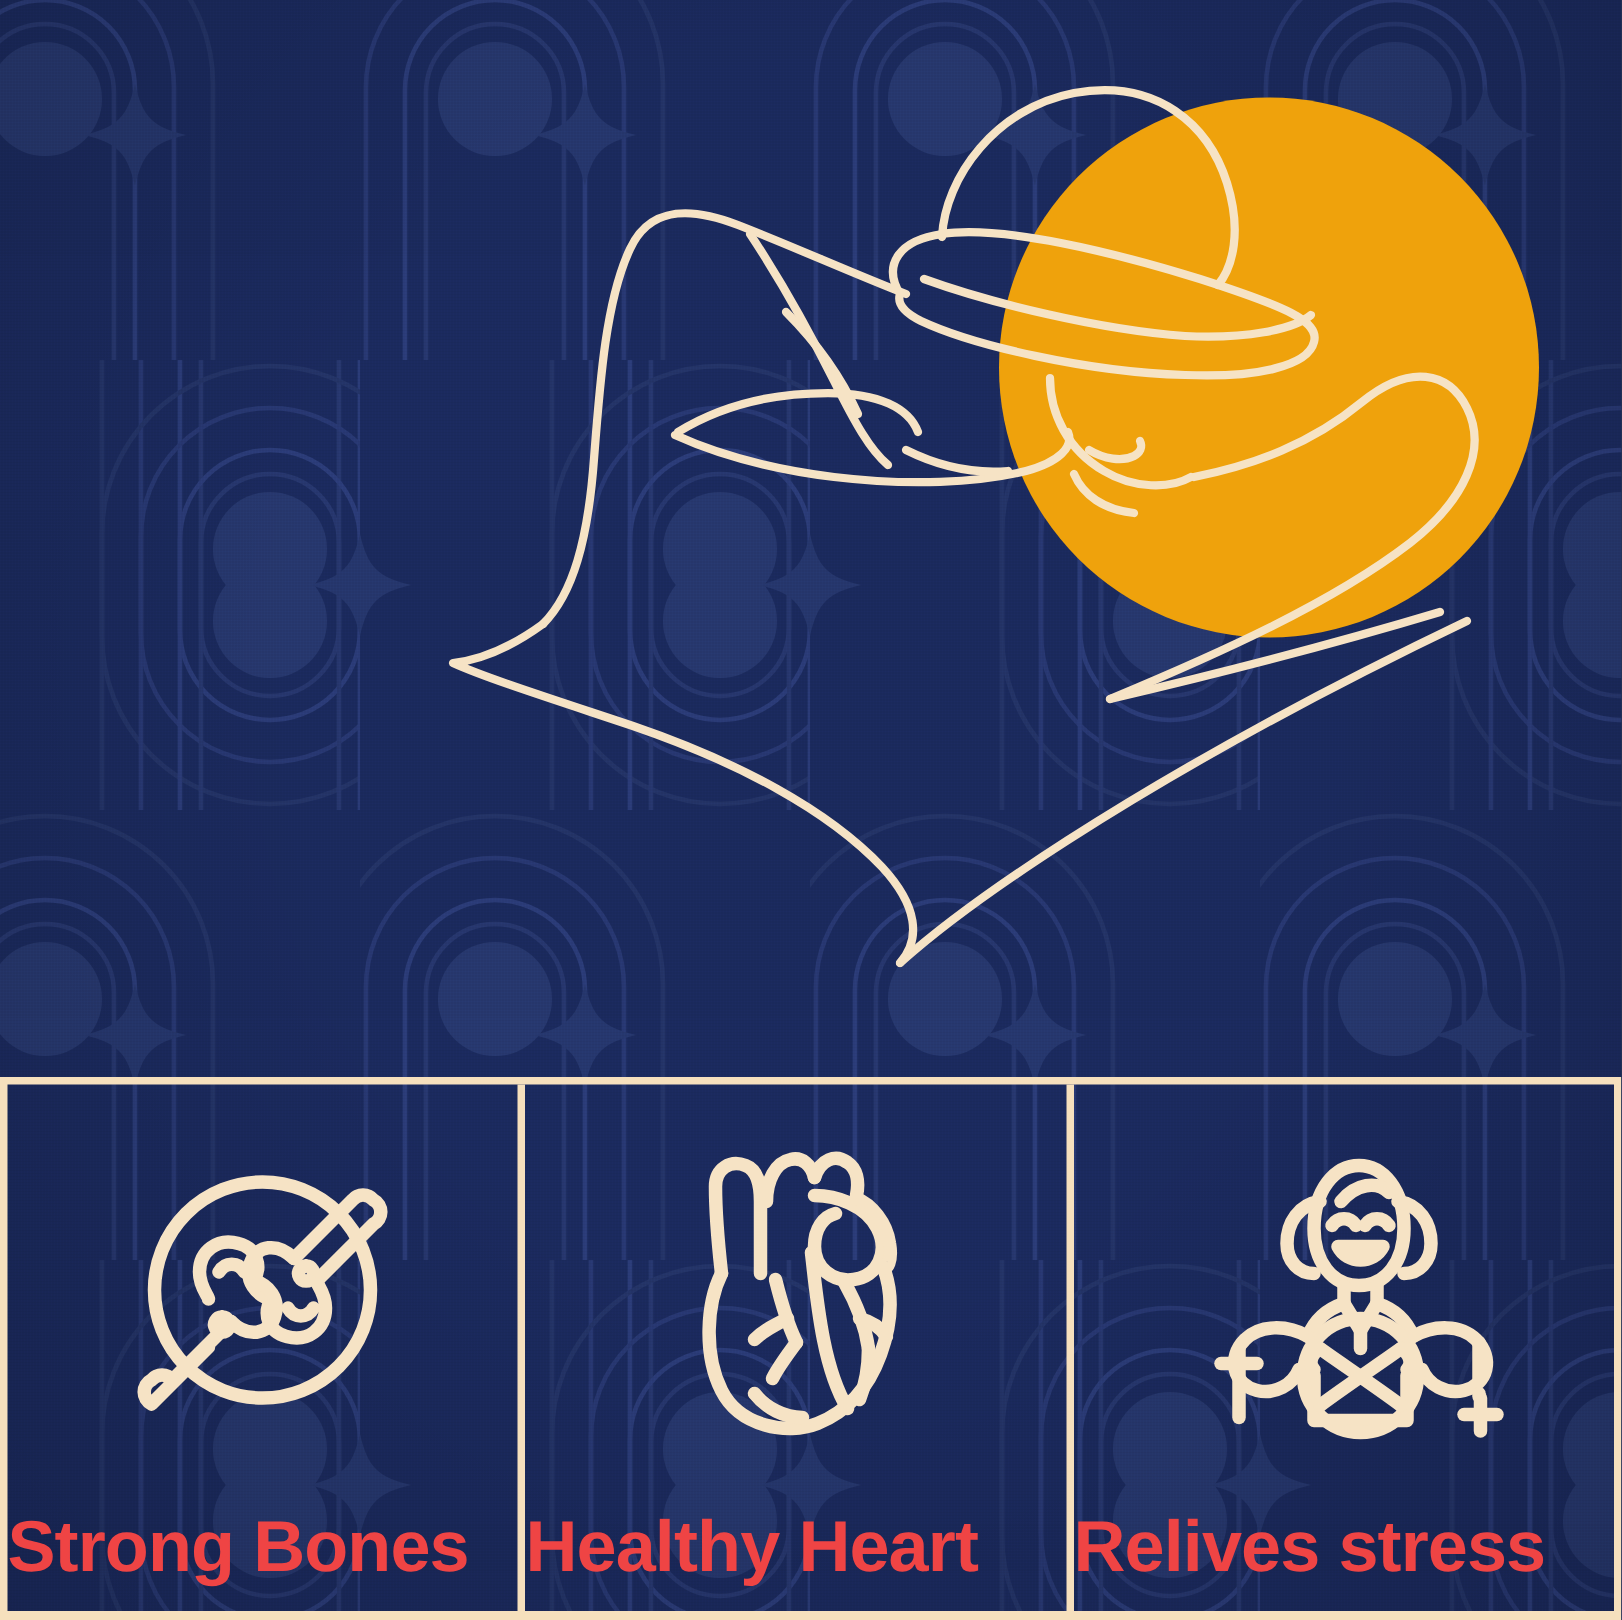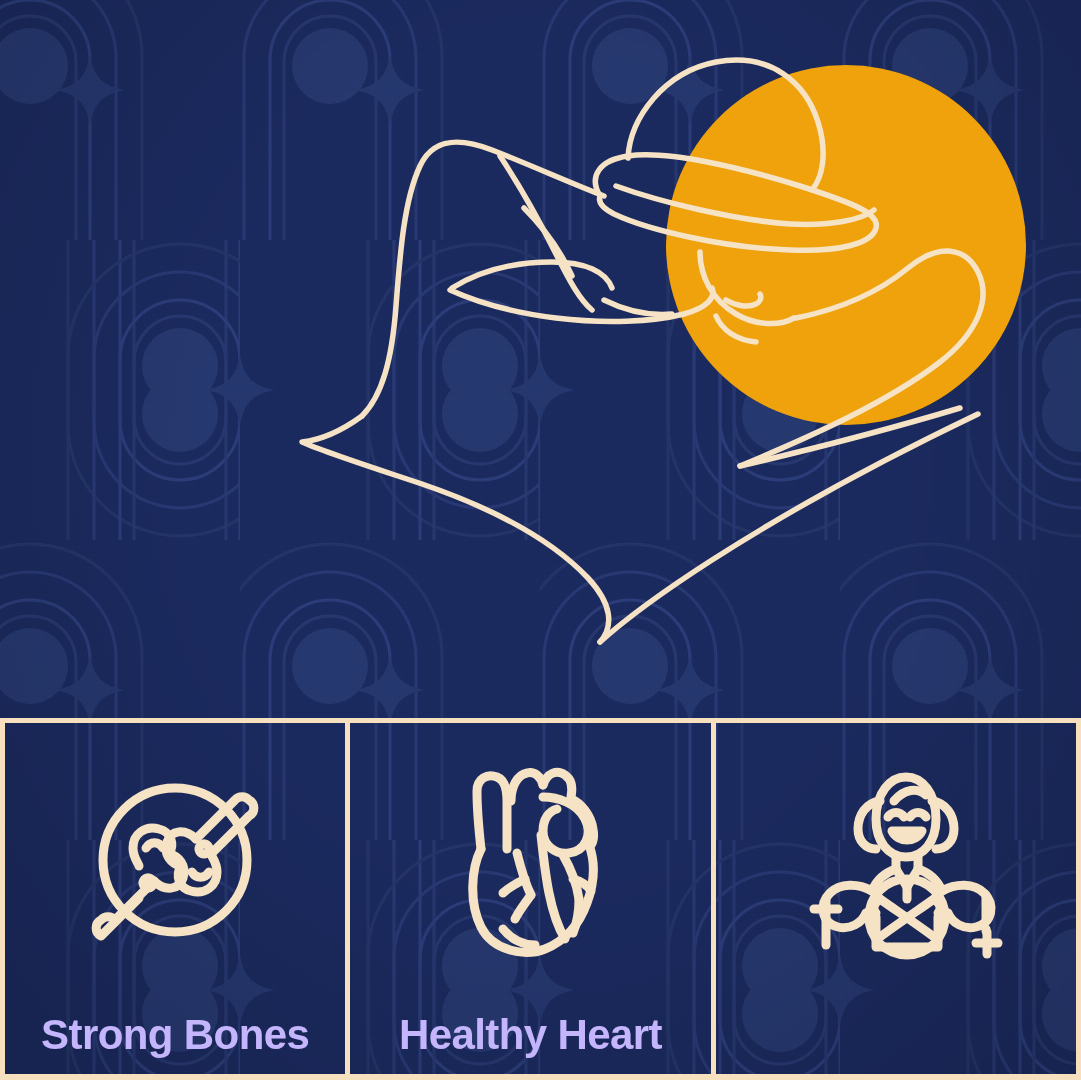--- a/index.html
+++ b/index.html
@@ -101,23 +101,23 @@
     height: 205px;
     display: flex;
     align-items: center;
     justify-content: center;
   }
   .panel-icon svg { display: block; }
   .panel-label {
     position: absolute;
     left: 0; right: 0;
     bottom: 18px;
-    text-align: center;
-    color: #c4b5fd;
-    font-size: 42px;
+    text-align: left;
+    color: #ef4444;
+    font-size: 48px;
     font-weight: 700;
     letter-spacing: -0.6px;
     line-height: 1;
     white-space: nowrap;
     font-family: "Liberation Sans", sans-serif;
   }
 </style>
 </head>
 <body>
 
@@ -391,16 +391,17 @@
             <path d="M20 142 L20 188"></path>
             <path d="M8 152 L32 152"></path>
 
             <path d="M180 138 L180 162"></path>
             <path d="M180 172 L180 174"></path>
             <path d="M170 186 L192 186"></path>
             <path d="M181 175 L181 197"></path>
           </g>
         </svg>
       </div>
+      <div class="panel-label">Relives stress</div>
     </div>
 
   </div>
 </div>
 
 </body></html>

